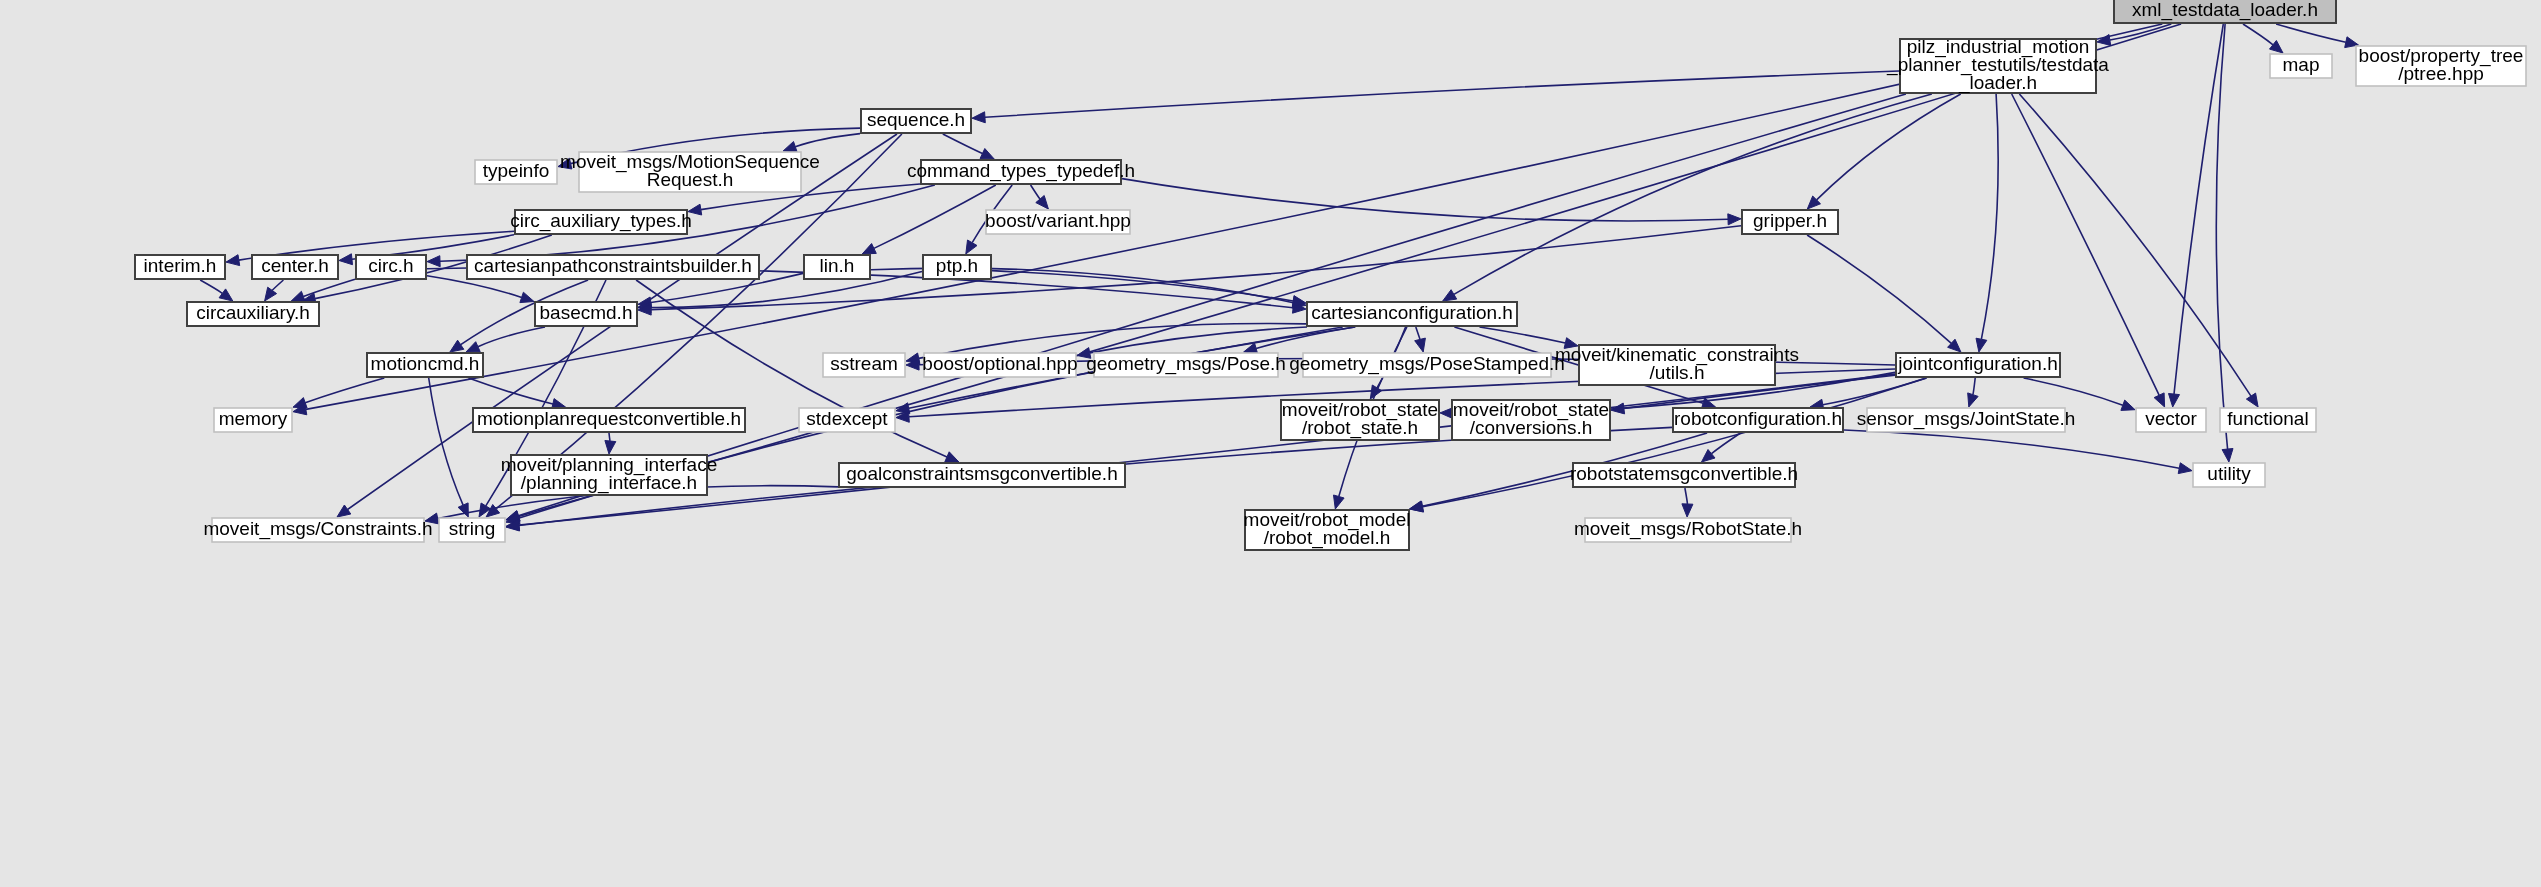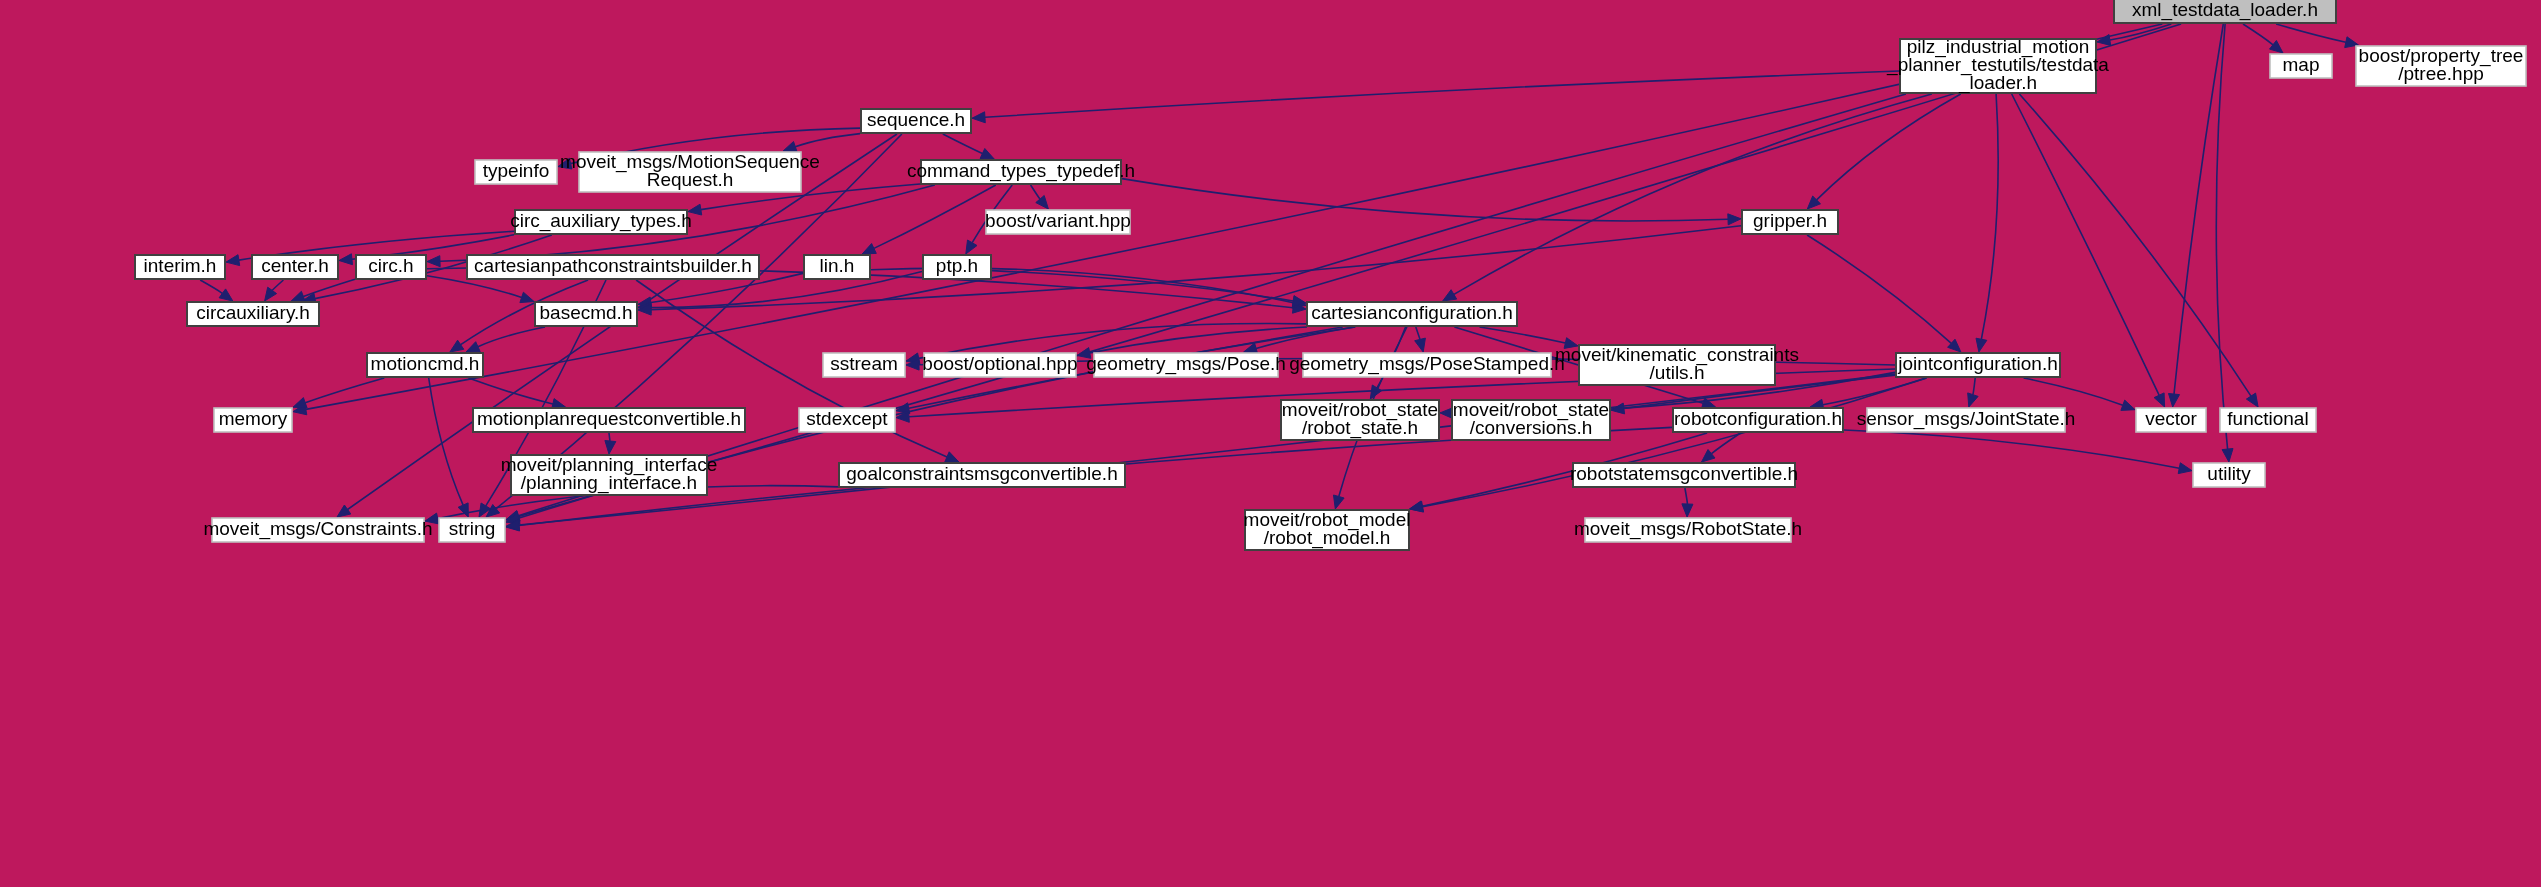--- a/index.html
+++ b/index.html
@@ -7,21 +7,21 @@
     padding: 0;
     background: #ffffff;
   }
   body {
     font-family: "Liberation Sans", sans-serif;
   }
   #graph-wrap {
     position: relative;
     width: 2541px;
     height: 887px;
-    background: #be185d;
+    background: #e5e5e5;
     overflow: hidden;
   }
   svg.graph {
     position: absolute;
     left: 0;
     top: 0;
     width: 2541px;
     height: 887px;
     display: block;
   }

